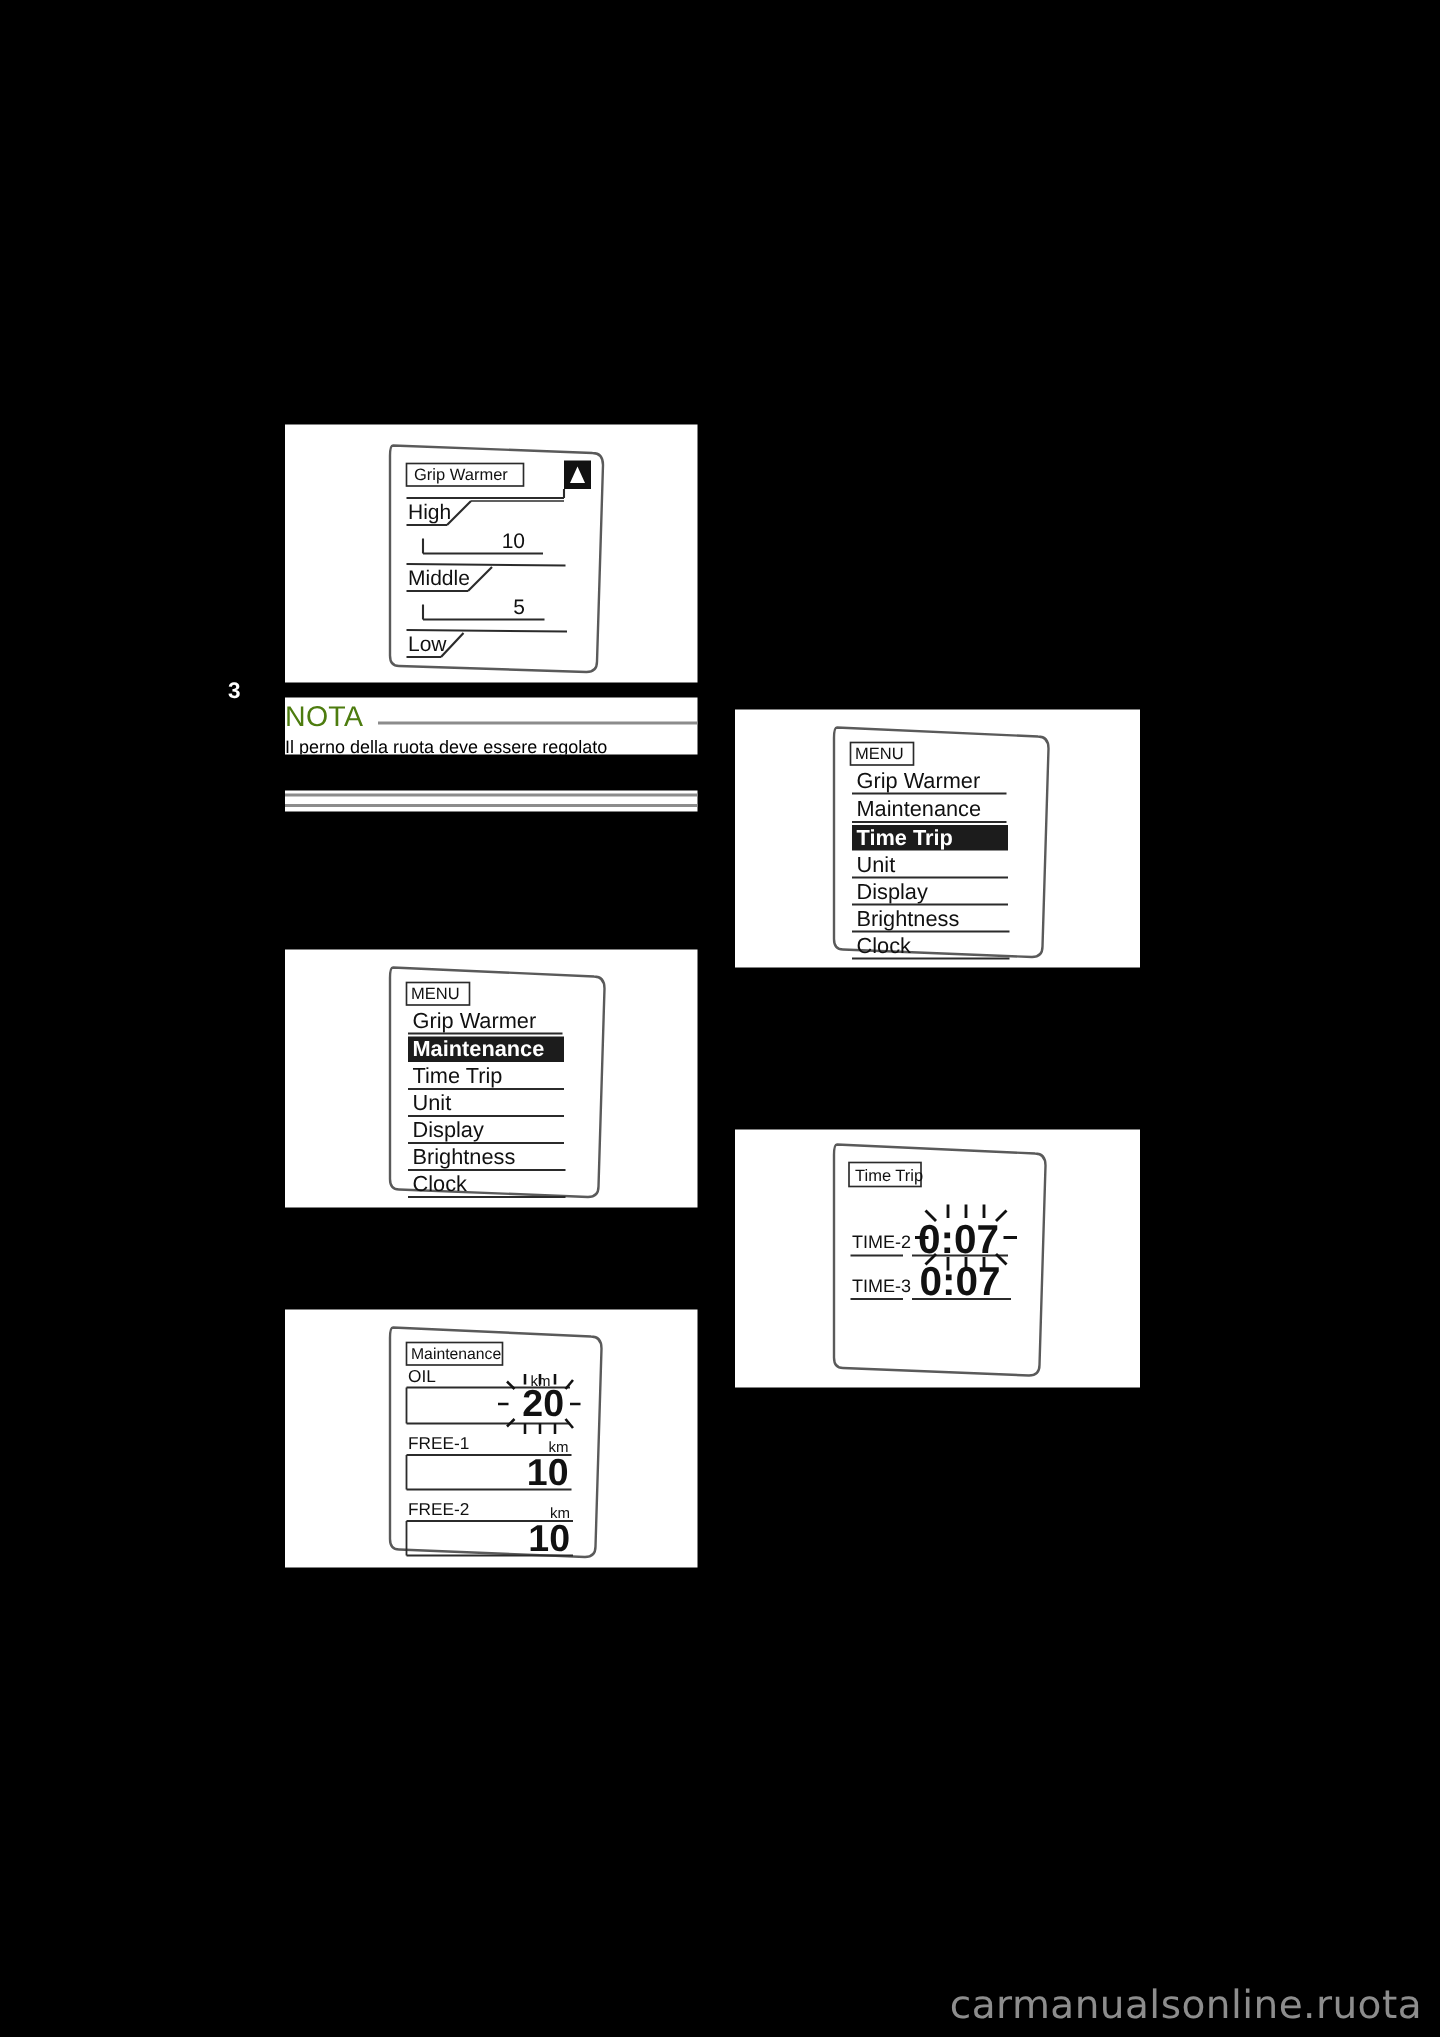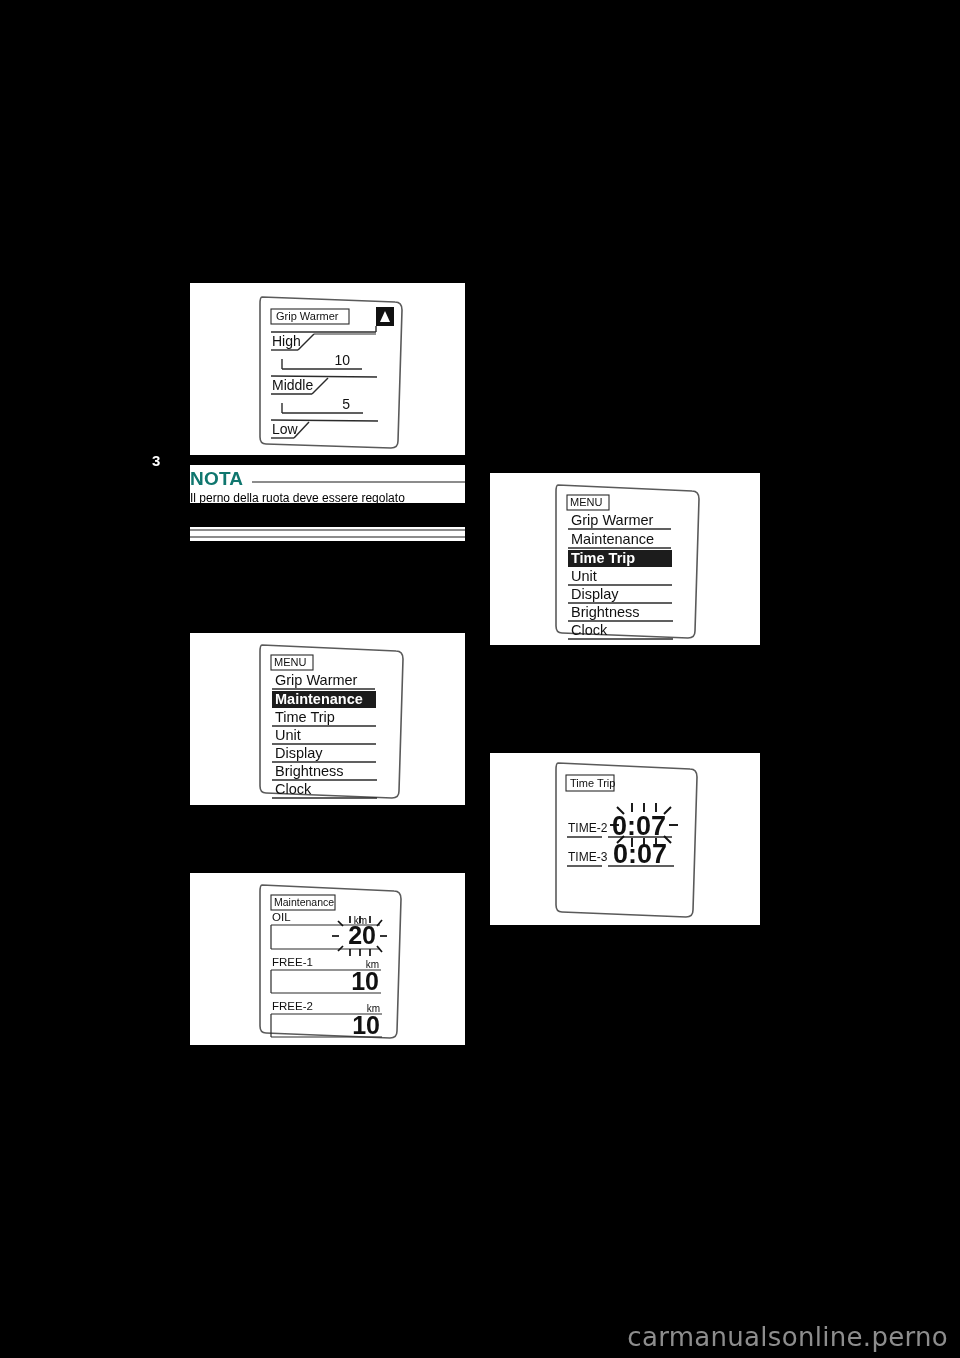--- a/index.html
+++ b/index.html
@@ -19,21 +19,21 @@
   .page-num{
     position:absolute;left:152px;top:452px;
     color:#fff;font-weight:bold;font-size:15px;
     letter-spacing:0;
   }
 
   
   .nota-band{position:absolute;background:#fff;}
   .nota-title{
     position:absolute;
-    font-weight:bold;font-size:19px;color:#0f766e;
+    font-weight:normal;font-size:19px;color:#4d7c0f;
     letter-spacing:0.2px;
   }
   .nota-rule{
     position:absolute;height:2px;background:#8c8c8c;
   }
   .nota-text-clip{
     position:absolute;overflow:hidden;color:#000;font-size:12px;
     white-space:nowrap;
   }
   .dbl-rule-band{position:absolute;background:#fff;}
@@ -234,15 +234,15 @@
       </g>
       <text x="176" y="82" font-family="Liberation Sans, sans-serif" font-size="27" font-weight="bold" fill="#111" text-anchor="end">0:07</text>
 
       <text x="78" y="108" font-family="Liberation Sans, sans-serif" font-size="12" fill="#111">TIME-3</text>
       <line x1="77" y1="113" x2="112" y2="113" stroke="#2b2b2b" stroke-width="1.3"></line>
       <line x1="118" y1="113" x2="184" y2="113" stroke="#2b2b2b" stroke-width="1.3"></line>
       <text x="177" y="110" font-family="Liberation Sans, sans-serif" font-size="27" font-weight="bold" fill="#111" text-anchor="end">0:07</text>
     </svg>
   </div>
 
-  <div class="watermark">carmanualsonline.perno</div>
+  <div class="watermark">carmanualsonline.ruota</div>
 
 </div>
 
 </body></html>

